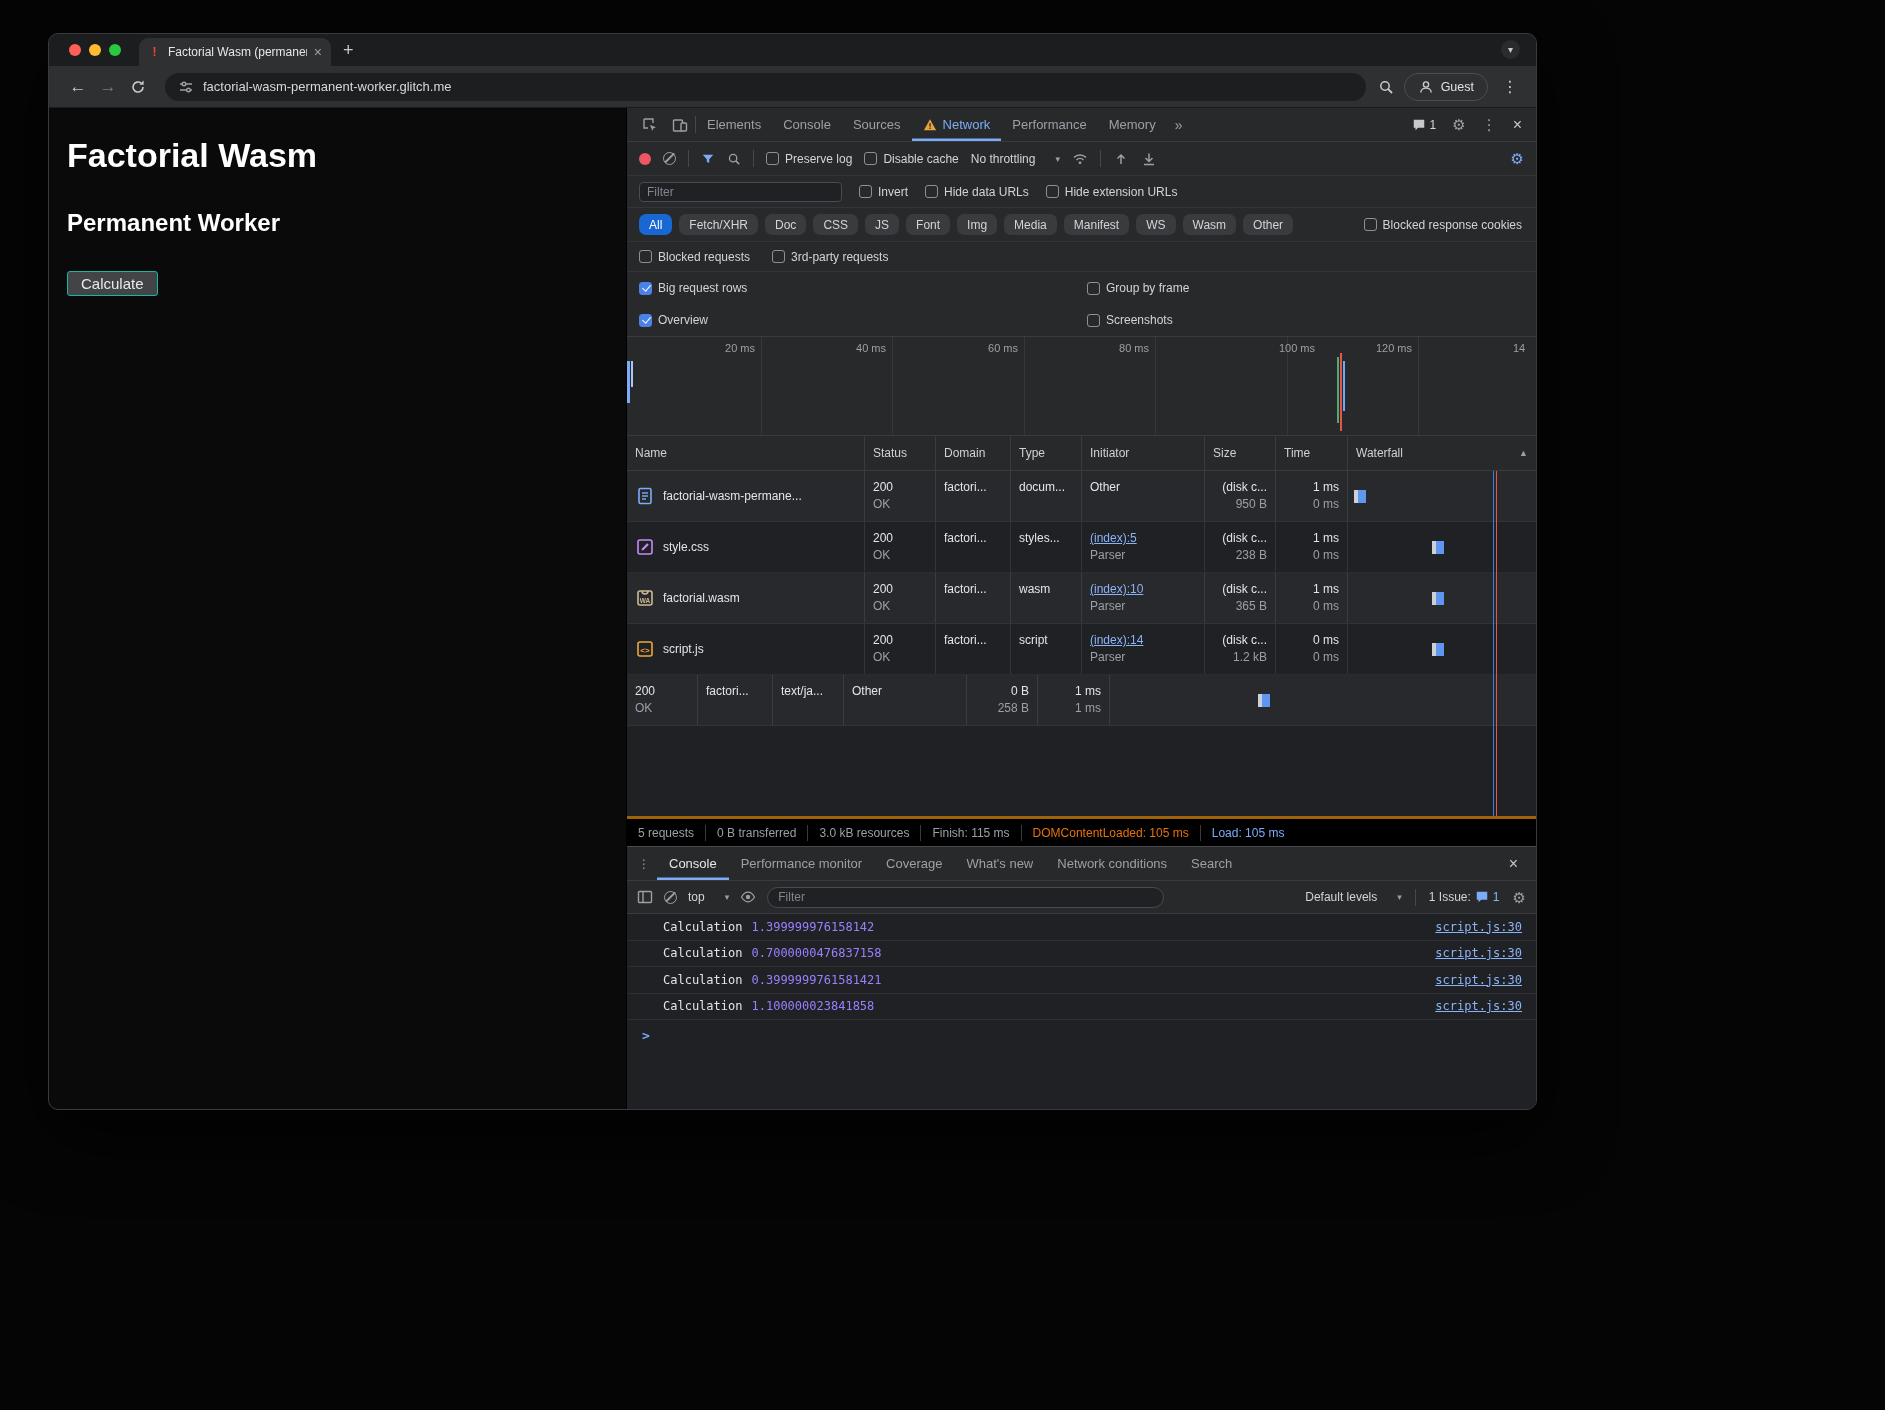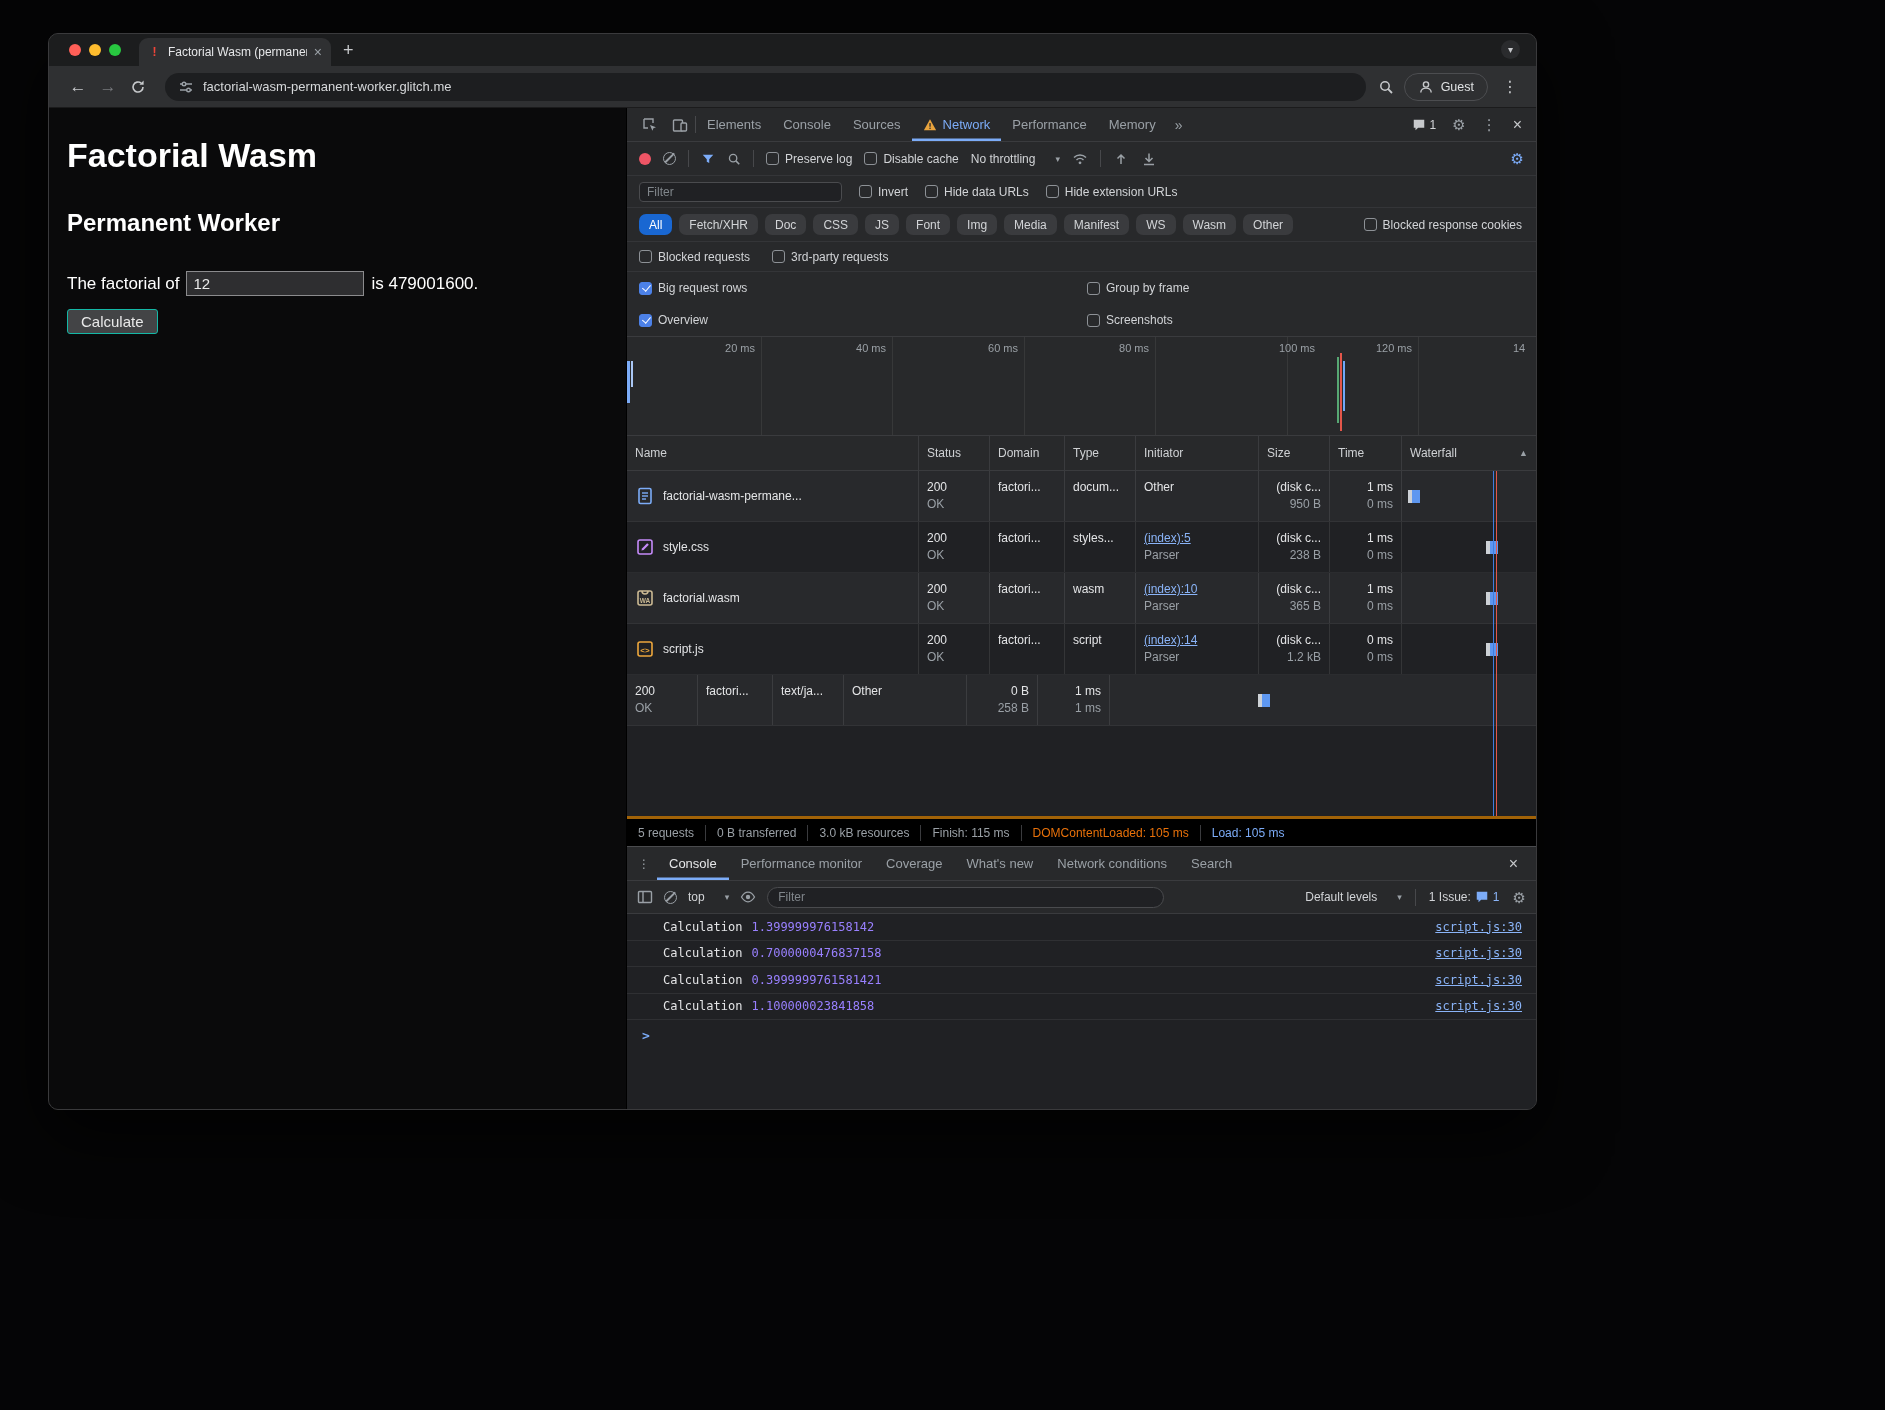--- a/index.html
+++ b/index.html
@@ -94,21 +94,21 @@
 
   .overview{height:100px;flex:none;position:relative;background:#28292b;border-top:1px solid #3a3b3e;
             border-bottom:1px solid #3a3b3e;overflow:hidden}
   .ovgrid{position:absolute;top:0;bottom:0;width:1px;background:rgba(255,255,255,.07)}
   .ovlabel{position:absolute;top:5px;font-size:11px;color:#9aa0a6;width:52px;text-align:right;white-space:nowrap}
   .ovbar{position:absolute}
 
   .ntable{flex:1;position:relative;background:#202124;overflow:hidden;min-height:0}
   .nhead{display:flex;height:35px;background:#28292b;border-bottom:1px solid #3a3b3e;color:#cfd1d4}
   .hcell{padding:0 8px;border-right:1px solid #3a3b3e;display:flex;align-items:center}
-  .c-name{width:292px;flex:none}.c-status{width:71px;flex:none}.c-domain{width:75px;flex:none}
+  .c-name{width:238px;flex:none}.c-status{width:71px;flex:none}.c-domain{width:75px;flex:none}
   .c-type{width:71px;flex:none}.c-init{width:123px;flex:none}.c-size{width:71px;flex:none}
   .c-time{width:72px;flex:none}.c-wf{flex:1;min-width:0}
   .nrow{display:flex;height:51px;border-bottom:1px solid rgba(255,255,255,.05)}
   .nrow:nth-child(odd){background:#28292c}
   .nrow:nth-child(even){background:#202124}
   .cell{padding:8px 8px 0;border-right:1px solid rgba(255,255,255,.09);overflow:hidden;white-space:nowrap}
   .namecell{display:flex;align-items:center;gap:8px;padding:0 8px}
   .ficon{width:20px;height:20px;flex:none}
   .l1{line-height:17px;color:#e4e5e7;overflow:hidden}
   .l2{line-height:17px;color:#9aa0a6;overflow:hidden}
@@ -269,25 +269,20 @@
       <span>Guest</span>
     </div>
     <span class="kebab">⋮</span>
   </div>
 
   <div class="content">
 
     <div class="page">
       <h1>Factorial Wasm</h1>
       <h2>Permanent Worker</h2>
-      <div class="factline">
-        <span>The factorial of</span>
-        <input value="12" style="">
-        <span>is 479001600.</span>
-      </div>
       <button class="calc">Calculate</button>
     </div>
 
     <div class="devtools">
 
       <div class="dt-tabbar">
         <span class="dt-iconbtn">
           <svg class="ic16">
               <use href="#i-inspect"></use>
             </svg>

